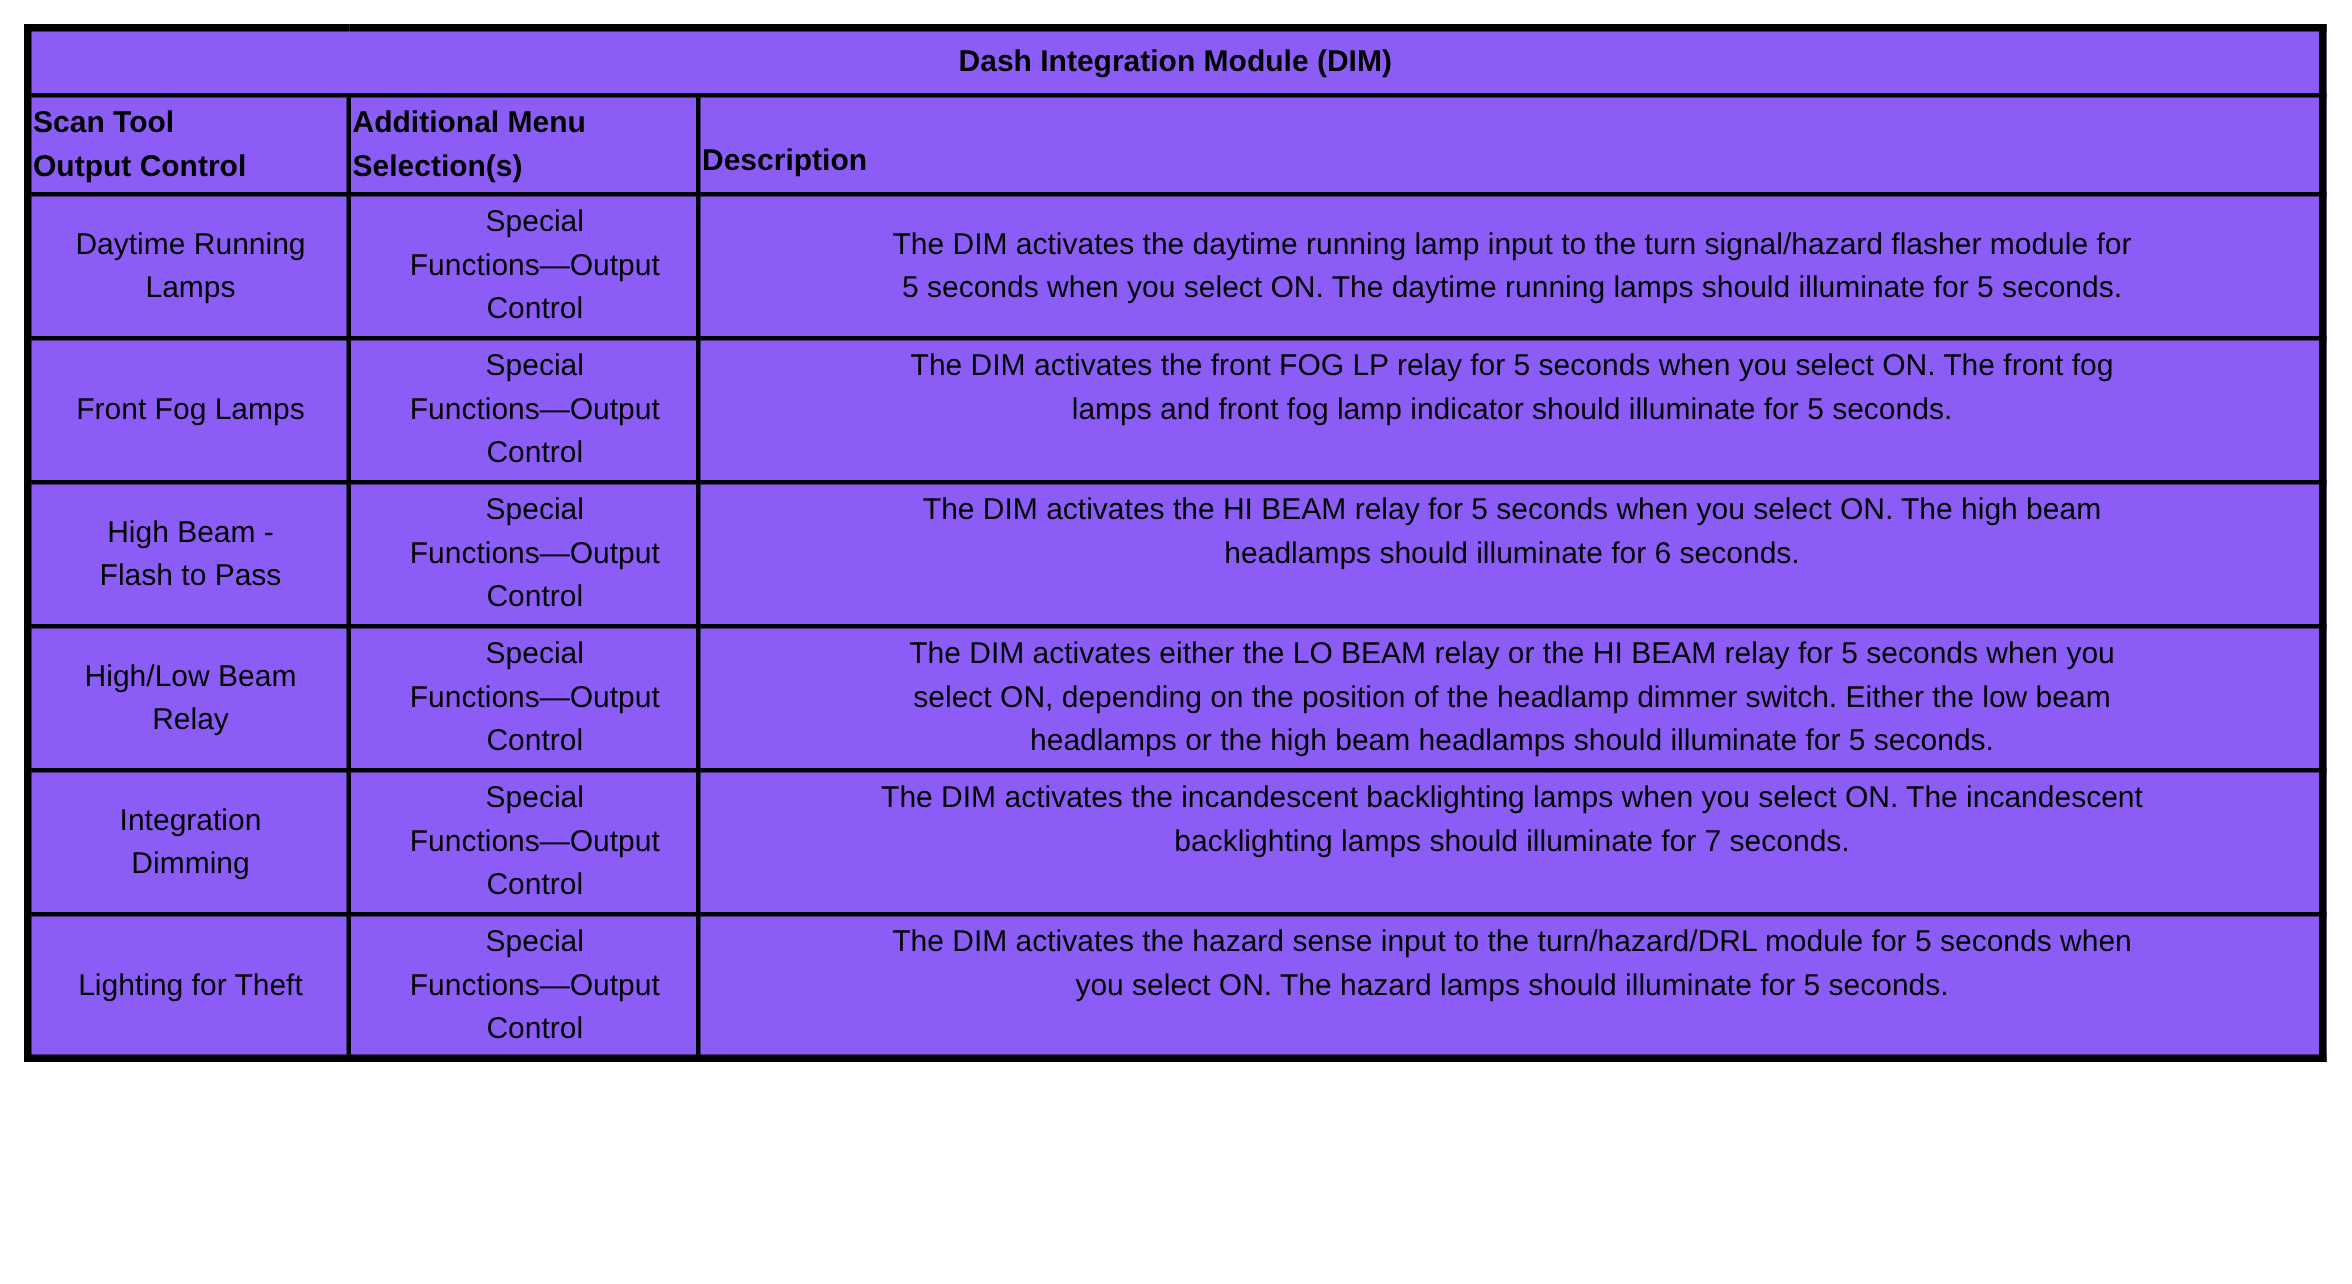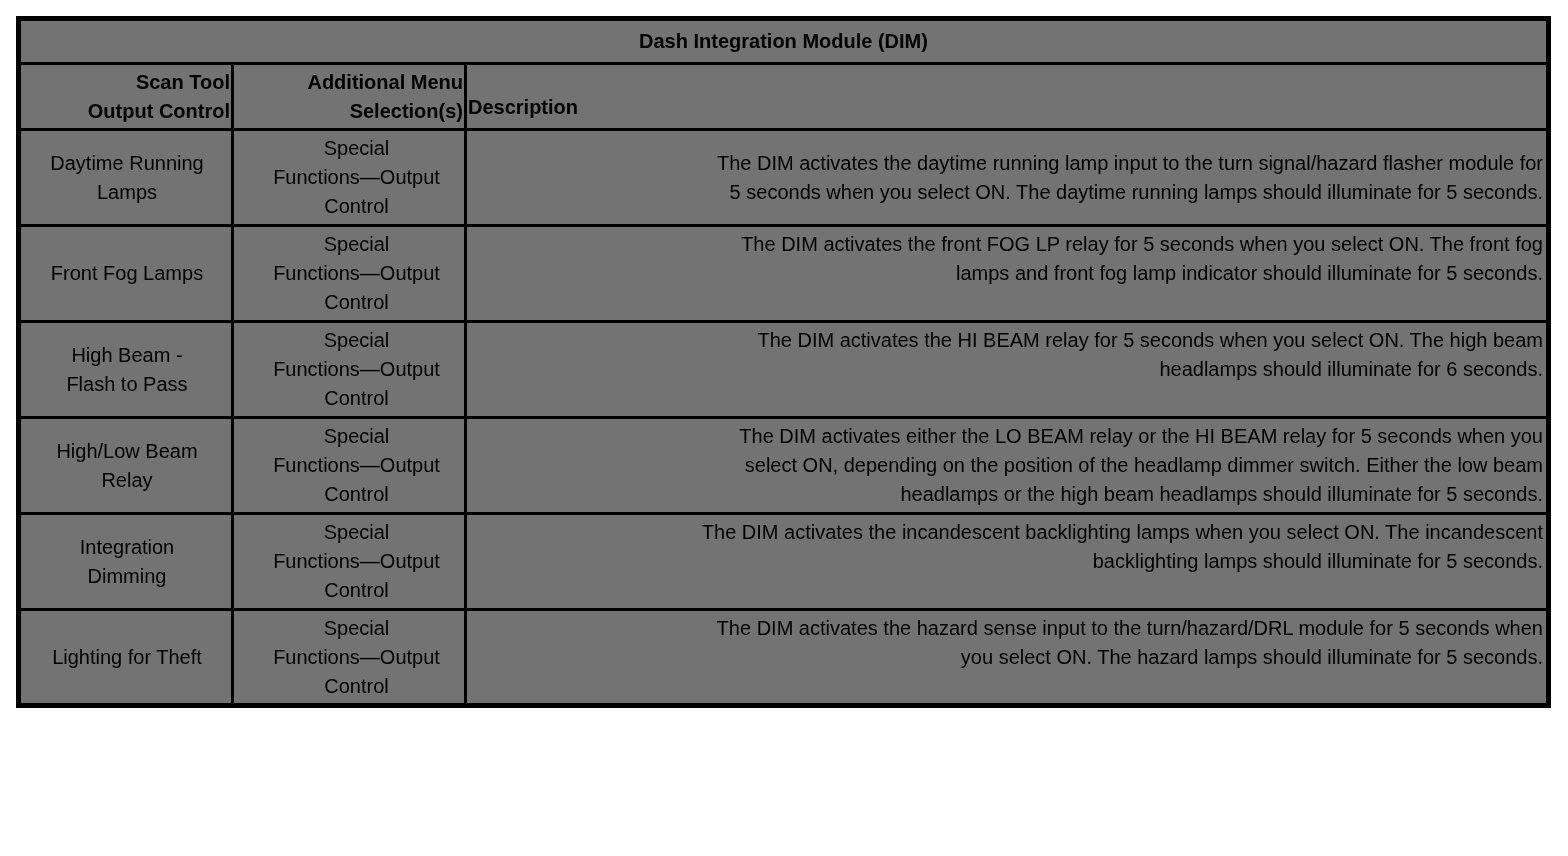--- a/index.html
+++ b/index.html
@@ -16,42 +16,42 @@
     width: 1568px;
     height: 856px;
   }
   table.dim-table {
     position: absolute;
     left: 16px;
     top: 16px;
     width: 1535px;
     border-collapse: collapse;
     table-layout: fixed;
-    background: #737373;
+    background: #8b5cf6;
     border: 5px solid #000000;
   }
   table.dim-table td, table.dim-table th {
     border: 3px solid #000000;
     font-size: 20px;
     line-height: 29px;
     overflow: hidden;
   }
   tr.title-row { height: 45px; }
   tr.header-row { height: 66px; }
   tr.data-row { height: 96px; }
 
   .title-cell {
     text-align: center;
     vertical-align: middle;
     font-weight: bold;
     font-size: 21px;
   }
   .hdr {
     font-weight: bold;
-    text-align: right;
+    text-align: left;
     vertical-align: middle;
     white-space: pre-line;
     font-size: 21px;
     line-height: 27px;
   }
   .hdr-desc {
     font-weight: bold;
     text-align: left;
     vertical-align: bottom;
     padding-bottom: 6px;
@@ -65,21 +65,21 @@
     padding-right: 4px;
   }
   .c-menu {
     text-align: center;
     vertical-align: middle;
     white-space: pre-line;
     padding-left: 19px;
     padding-right: 4px;
   }
   .c-desc {
-    text-align: right;
+    text-align: center;
     vertical-align: top;
     white-space: pre-line;
     padding: 3px 3px 3px 6px;
   }
   .c-desc.vmid { vertical-align: middle; }
 </style>
 </head>
 <body>
 
 <div class="page">
@@ -141,21 +141,21 @@
 headlamps or the high beam headlamps should illuminate for 5 seconds.</td>
       </tr>
 
       <tr class="data-row">
         <td class="c-control">Integration
 Dimming</td>
         <td class="c-menu">Special
 Functions—Output
 Control</td>
         <td class="c-desc">The DIM activates the incandescent backlighting lamps when you select ON. The incandescent
-backlighting lamps should illuminate for 5 seconds.</td>
+backlighting lamps should illuminate for 7 seconds.</td>
       </tr>
 
       <tr class="data-row">
         <td class="c-control">Lighting for Theft</td>
         <td class="c-menu">Special
 Functions—Output
 Control</td>
         <td class="c-desc">The DIM activates the hazard sense input to the turn/hazard/DRL module for 5 seconds when
 you select ON. The hazard lamps should illuminate for 5 seconds.</td>
       </tr>

